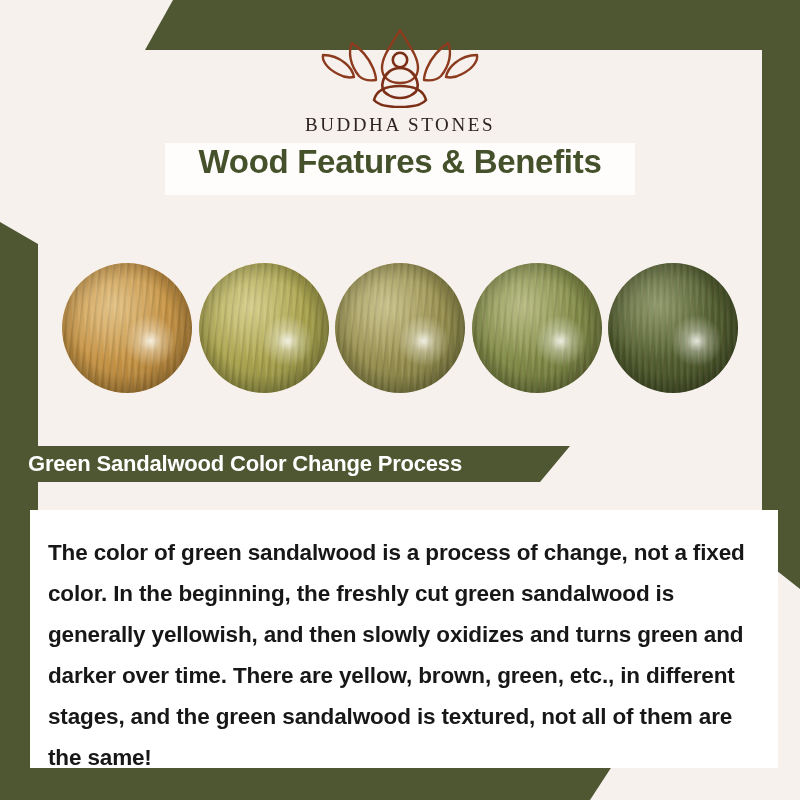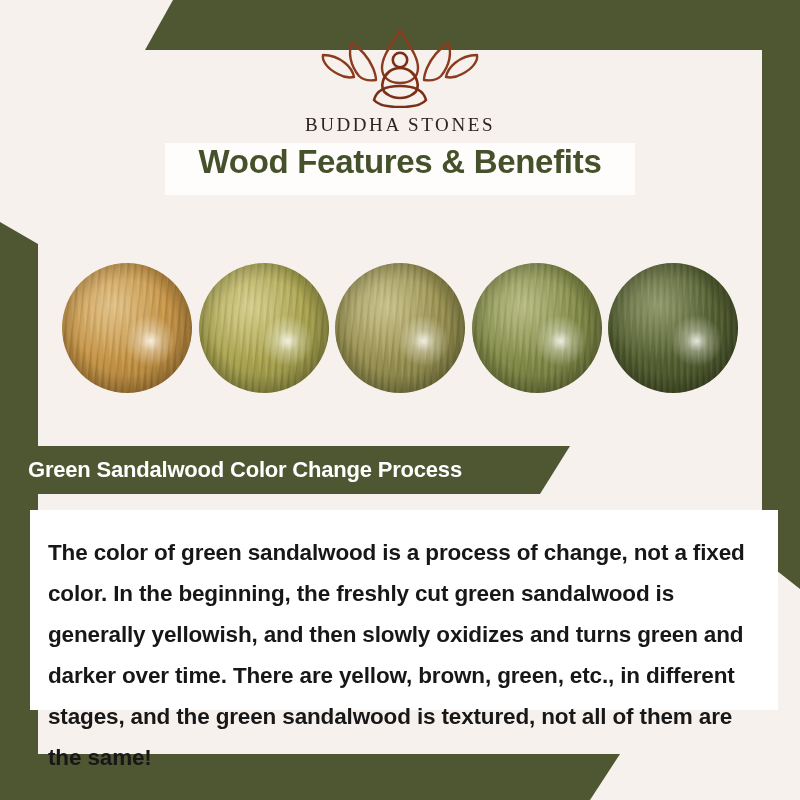--- a/index.html
+++ b/index.html
@@ -128,40 +128,40 @@
     background:
       radial-gradient(circle at 68% 60%, rgba(255,255,250,.85) 0%, rgba(255,255,250,.35) 9%, rgba(255,255,255,0) 22%),
       radial-gradient(circle at 38% 32%, rgba(255,255,235,.30) 0%, rgba(255,255,235,0) 48%),
       radial-gradient(circle at 50% 50%, rgba(0,0,0,0) 52%, rgba(0,0,0,.30) 88%, rgba(0,0,0,.45) 100%);
   }
 
   
   .section-banner {
     position: absolute;
     left: 0; top: 446px;
-    width: 570px; height: 48px;
+    width: 570px; height: 36px;
     background: var(--green, #4e5632);
     clip-path: polygon(0 0, 100% 0, calc(100% - 30px) 100%, 0 100%);
     display: flex; align-items: center;
     z-index: 4;
   }
   .section-banner-text {
     color: #ffffff;
     font-size: 22px;
     font-weight: bold;
     padding-left: 28px;
     white-space: nowrap;
     letter-spacing: -0.2px;
   }
 
   
   .body-card {
     position: absolute;
     left: 30px; right: 22px; top: 510px;
-    height: 200px;
+    height: 258px;
     background: #ffffff;
     padding: 22px 30px 0 18px;
     z-index: 3;
   }
   .body-text {
     font-size: 22.5px;
     line-height: 41px;
     color: #171717;
     font-weight: bold;
     letter-spacing: -0.15px;

